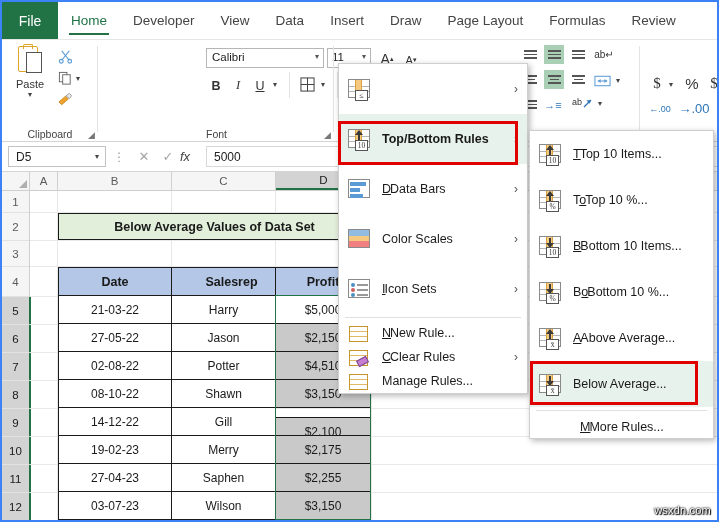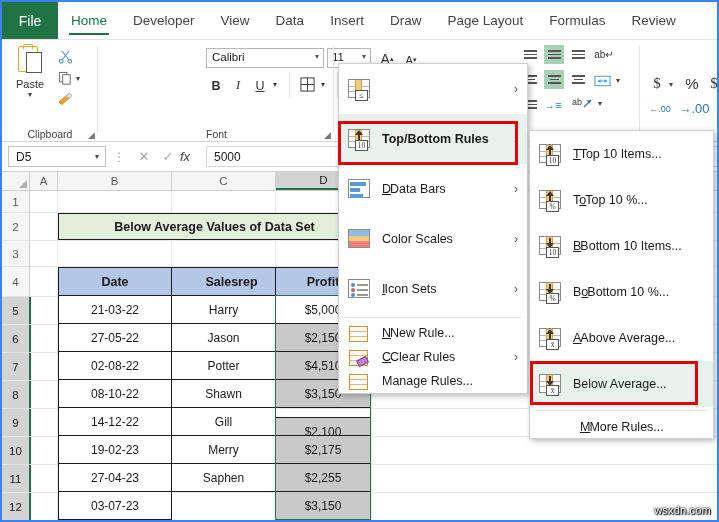--- a/index.html
+++ b/index.html
@@ -711,20 +711,23 @@
       <div class="cell data-cell" style="left:141px; top:272px; width:105px; height:29px;">
           <span>Saphen</span>
         </div>
       <div class="cell data-cell selshade" style="left:245px; top:272px; width:96px; height:29px;">
           <span>$2,255</span>
         </div>
 
       <div class="cell data-cell" style="left:28px; top:300px; width:114px; height:29px;">
           <span>03-07-23</span>
         </div>
+      <div class="cell data-cell" style="left:141px; top:300px; width:105px; height:29px;">
+          <span>Wilson</span>
+        </div>
       <div class="cell data-cell selshade" style="left:245px; top:300px; width:96px; height:29px;">
           <span>$3,150</span>
         </div>
 
       <div class="selrange-border" style="left:245px; top:104px; width:96px; height:225px;"></div>
     </div>
   </div>
 
   <div class="menu" style="left:336px; top:61px; width:190px; height:331px;">
     <div class="mi" style="height:50px;">

